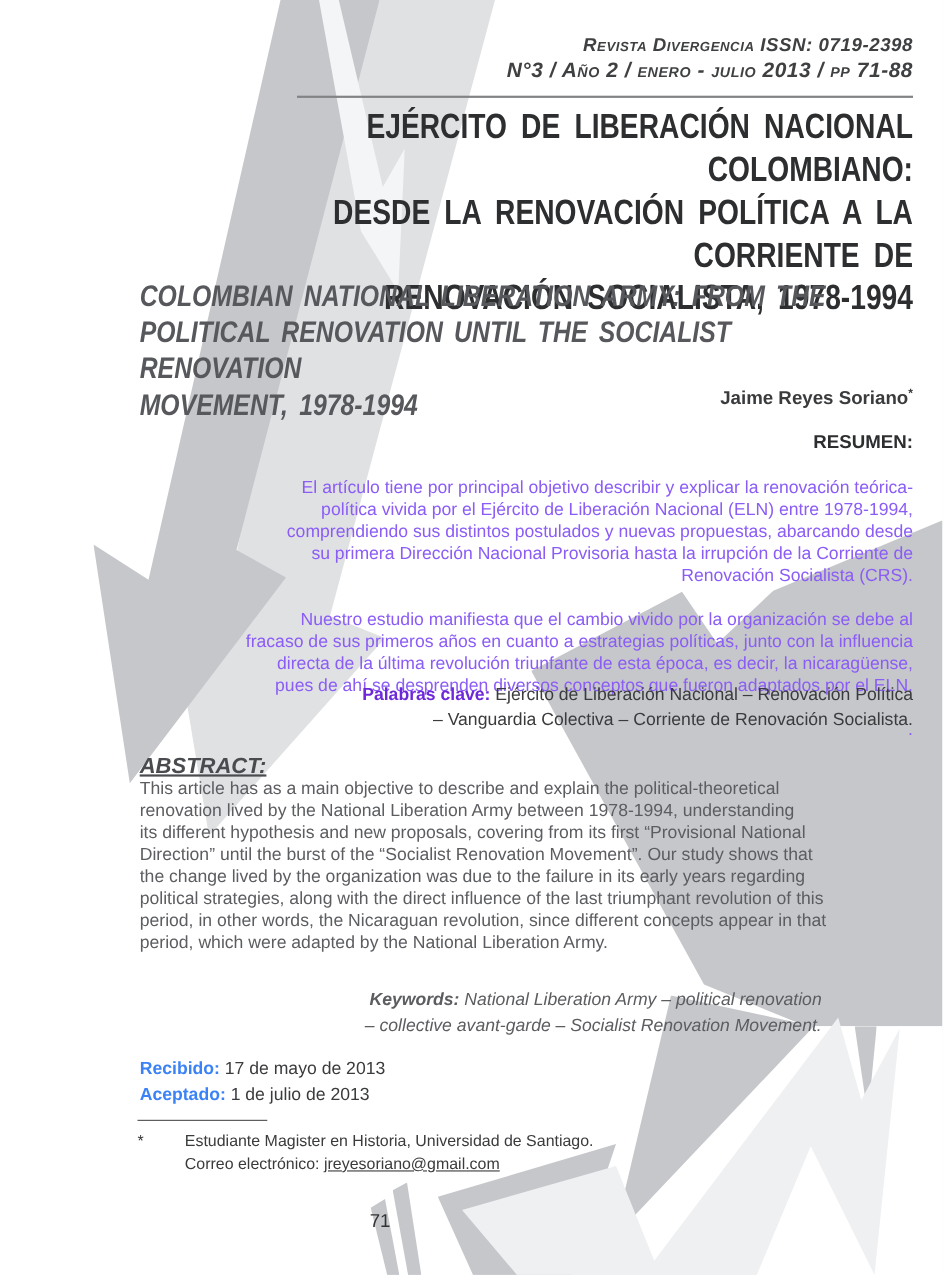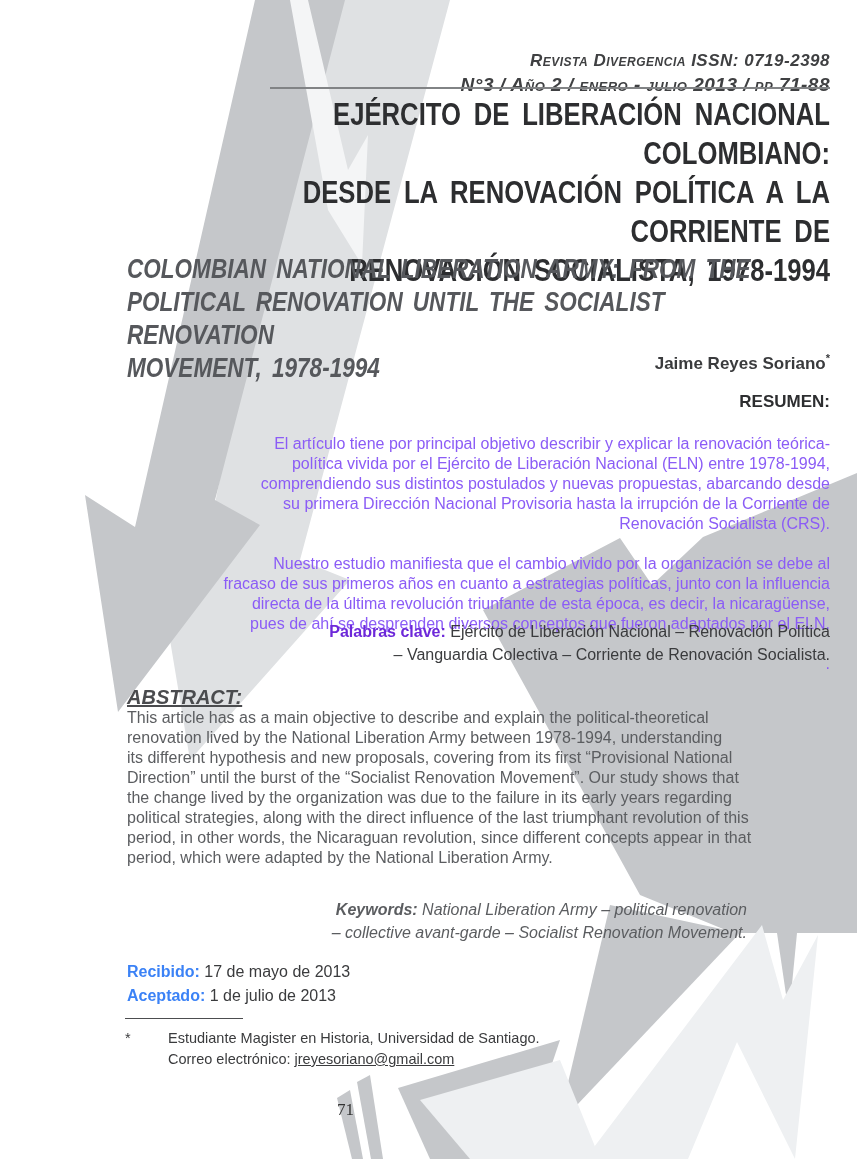--- a/index.html
+++ b/index.html
@@ -32,21 +32,21 @@
     clip-path:polygon(337px 1098px,350px 1090px,363px 1159px,352px 1159px);}
   .sh-s2{background:var(--arrow-gray,#c5c7ca);
     clip-path:polygon(357px 1082px,370px 1075px,383px 1159px,371px 1159px);}
   .sh-light-arrow{background:var(--arrow-gray-lighter,#eef0f2);
     clip-path:polygon(585px 1159px,762px 925px,783px 1000px,818px 935px,795px 1159px,737px 1042px,688px 1159px);}
 
   .txt{position:absolute;z-index:2;margin:0;}
   .pre{white-space:pre-line;text-align:right;}
 
   .journal-header{top:30px;right:27px;text-align:right;
-    font-style:italic;font-weight:bold;color:#3f4042;margin-top:20px;}
+    font-style:italic;font-weight:bold;color:#3f4042;}
   .journal-header .l1{font-size:17px;line-height:22px;font-variant:small-caps;letter-spacing:.5px;}
   .journal-header .l2{font-size:19px;line-height:26px;font-variant:small-caps;letter-spacing:.5px;}
 
   .header-rule{position:absolute;z-index:2;left:270px;right:27px;top:87px;height:0;
     border-top:2.5px solid #818385;}
 
   .title-es{top:96px;right:27px;width:705px;text-align:right;
     font-size:27px;font-weight:bold;line-height:33px;word-spacing:6px;
     color:var(--title-text,#2d2e30);
     transform:scaleY(1.18) scaleX(0.95);transform-origin:top right;}
@@ -75,21 +75,21 @@
   .dates{top:960px;left:127px;font-size:16px;line-height:24px;color:#3a3b3d;}
   .dates b{color:#3b82f6;}
 
   .footnote-rule{position:absolute;z-index:2;left:125px;top:1018px;width:118px;height:0;
     border-top:1.5px solid #4c4d4f;}
   .footnote{top:1028px;left:125px;width:620px;font-size:14.5px;line-height:21px;color:#3a3b3d;}
   .footnote .sym{position:absolute;left:0;top:0;}
   .footnote .fn-body{display:block;margin-left:43px;}
   .footnote a{color:#3a3b3d;text-decoration:underline;cursor:pointer;}
 
-  .page-number{top:1100px;left:0;width:691px;text-align:center;font-size:17px;color:#333;font-family:Liberation Serif, serif;}
+  .page-number{top:1100px;left:0;width:691px;text-align:center;font-size:17px;color:#333;}
 </style>
 </head>
 <body>
 
 <div class="page">
 
   <div class="shape sh-shadow"></div>
   <div class="shape sh-main"></div>
   <div class="shape sh-streak"></div>
   <div class="shape sh-right"></div>

